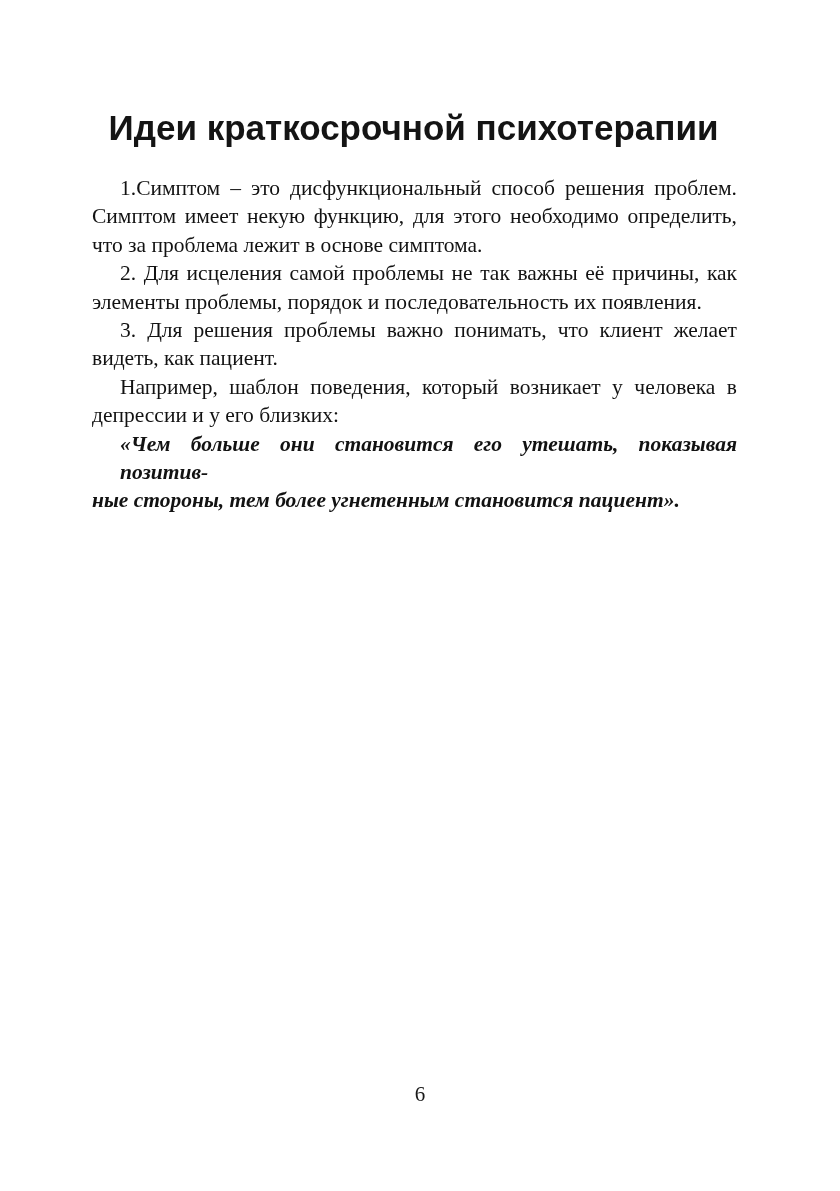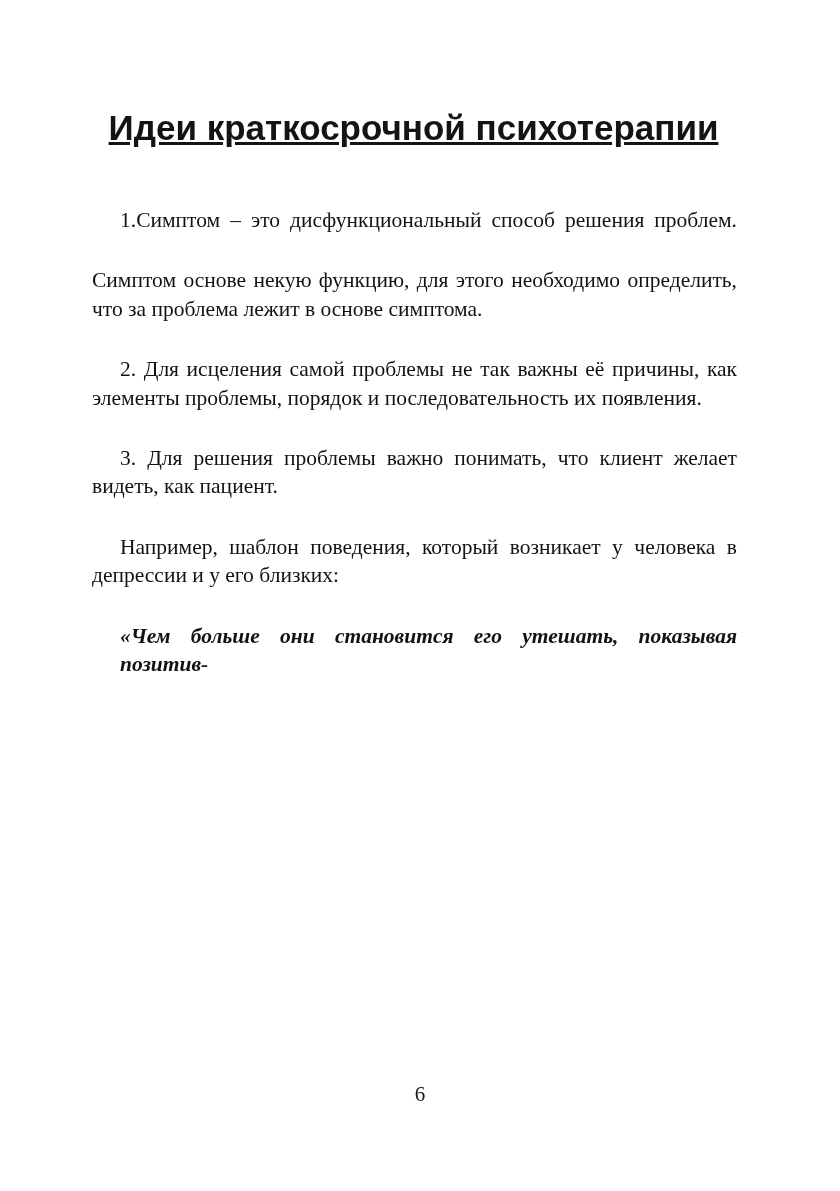--- a/index.html
+++ b/index.html
@@ -26,41 +26,39 @@
     left: 92px;
     width: 643px;
     margin: 0;
     text-align: center;
     font-family: "Liberation Sans", sans-serif;
     font-weight: bold;
     font-size: 35px;
     line-height: 41px;
     color: #141414;
     letter-spacing: 0px;
-    text-decoration: underline;
   }
   .text-block {
     position: absolute;
     top: 174px;
     left: 92px;
     width: 645px;
     font-size: 21.5px;
     line-height: 28.4px;
   }
   .para {
     margin: 0;
     padding: 0;
   }
   .line {
     display: block;
   }
   .line.j {
     text-align: justify;
     text-align-last: justify;
-    margin-top: 32px;
   }
   .line.first {
     padding-left: 28px;
   }
   .para.quote {
     font-style: italic;
     font-weight: bold;
   }
   .page-number {
     position: absolute;
@@ -74,34 +72,35 @@
 </style>
 </head>
 <body>
 
 <div class="sheet">
   <h1 class="page-title">Идеи краткосрочной психотерапии</h1>
 
   <div class="text-block">
       <p class="para">
         <span class="line first j">1.Симптом – это дисфункциональный способ решения проблем.</span>
-        <span class="line j">Симптом основе некую функцию, для этого необходимо определить,</span>
+        <span class="line j">Симптом имеет некую функцию, для этого необходимо определить,</span>
         <span class="line">что за проблема лежит в основе симптома.</span>
       </p>
       <p class="para">
         <span class="line first j">2. Для исцеления самой проблемы не так важны её причины, как</span>
         <span class="line">элементы проблемы, порядок и последовательность их появления.</span>
       </p>
       <p class="para">
         <span class="line first j">3. Для решения проблемы важно понимать, что клиент желает</span>
         <span class="line">видеть, как пациент.</span>
       </p>
       <p class="para">
         <span class="line first j">Например, шаблон поведения, который возникает у человека в</span>
         <span class="line">депрессии и у его близких:</span>
       </p>
       <p class="para quote">
         <span class="line first j">«Чем больше они становится его утешать, показывая позитив-</span>
+        <span class="line">ные стороны, тем более угнетенным становится пациент».</span>
       </p>
     </div>
 
   <div class="page-number">6</div>
 </div>
 
 </body></html>

